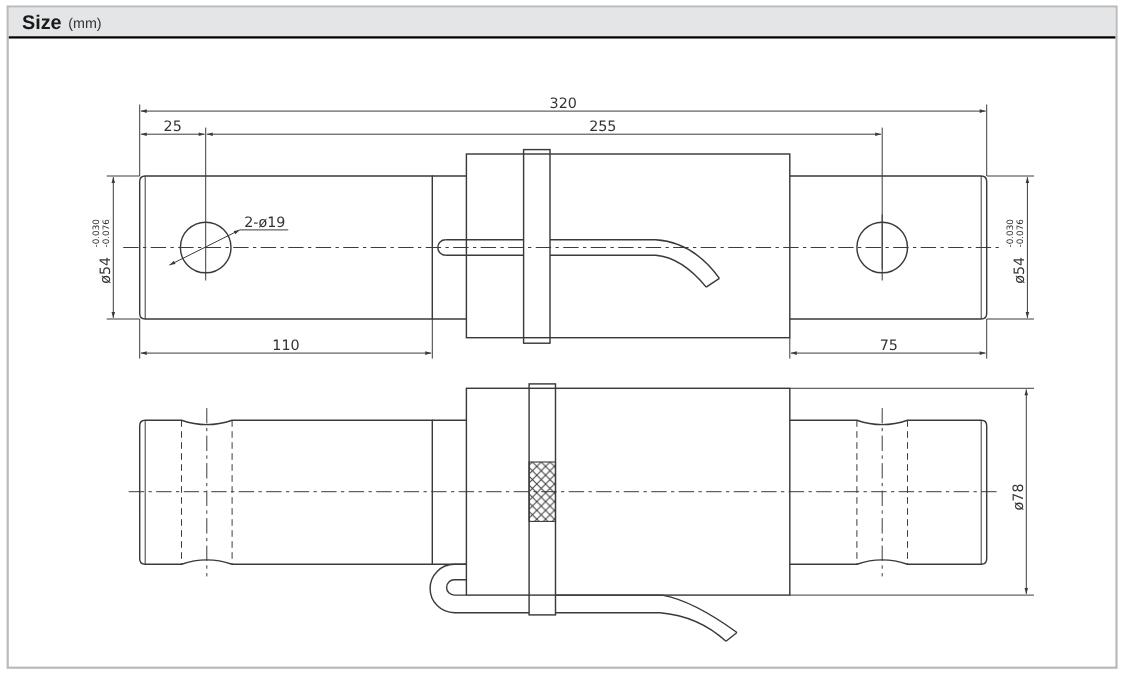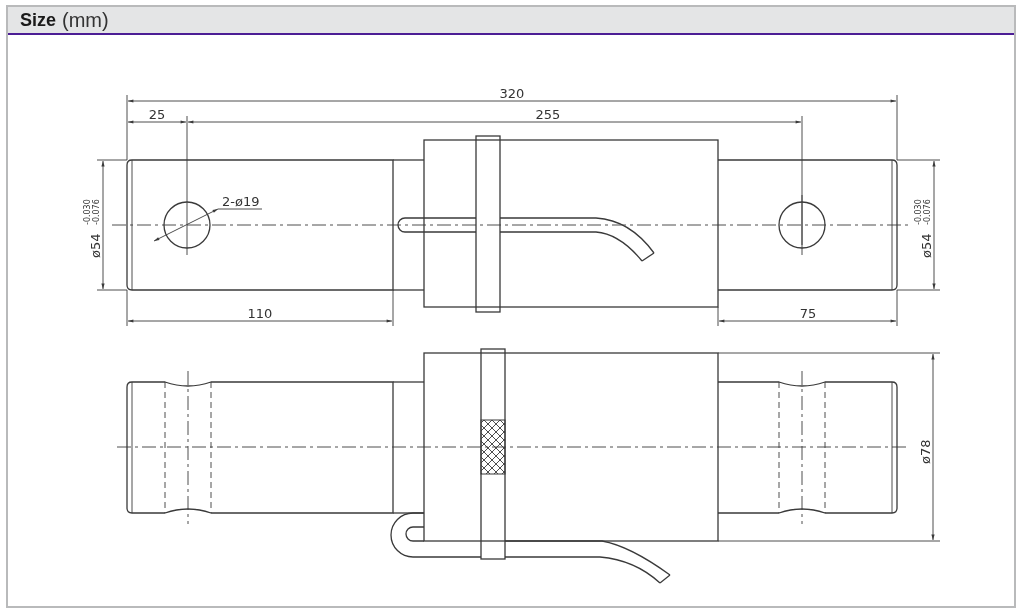--- a/index.html
+++ b/index.html
@@ -1,20 +1,20 @@
 <!DOCTYPE html>
 <html><head>
 <meta charset="utf-8">
 <style>
   html, body { margin: 0; padding: 0; background: #ffffff; }
   body { width: 1024px; height: 615px; position: relative; overflow: hidden; font-family: "Liberation Sans", sans-serif; }
   .frame { position: absolute; left: 6px; top: 5px; width: 1010px; height: 603px; border: 2px solid #b9babb; box-sizing: border-box; background: #fff; }
-  .header { position: absolute; left: 0; top: 0; right: 0; height: 28px; background: #e4e5e6; border-bottom: 2px solid #4c1d95; box-sizing: border-box; display: flex; align-items: center; padding-left: 12px; }
+  .header { position: absolute; left: 0; top: 0; right: 0; height: 28px; background: #e4e5e6; border-bottom: 2px solid #000000; box-sizing: border-box; display: flex; align-items: center; padding-left: 12px; }
   .title-bold { font-weight: bold; font-size: 18px; color: #1a1a1a; }
-  .title-unit { font-size: 20px; color: #333; margin-left: 6px; }
+  .title-unit { font-size: 13px; color: #333; margin-left: 6px; }
   svg.drawing { position: absolute; left: 0; top: 0; }
   .ln { stroke: #3a3a3a; stroke-width: 1.3; fill: none; }
   .thin { stroke: #3a3a3a; stroke-width: 0.9; fill: none; }
   .center { stroke: #3a3a3a; stroke-width: 0.9; fill: none; stroke-dasharray: 14 4 3 4; }
   .hidden { stroke: #3a3a3a; stroke-width: 0.9; fill: none; stroke-dasharray: 6 4; }
   .dimtxt { font-family: "DejaVu Sans", sans-serif; font-size: 13px; fill: #333; }
   .dimsm { font-family: "DejaVu Sans", sans-serif; font-size: 8px; fill: #333; }
 </style>
 </head>
 <body>

